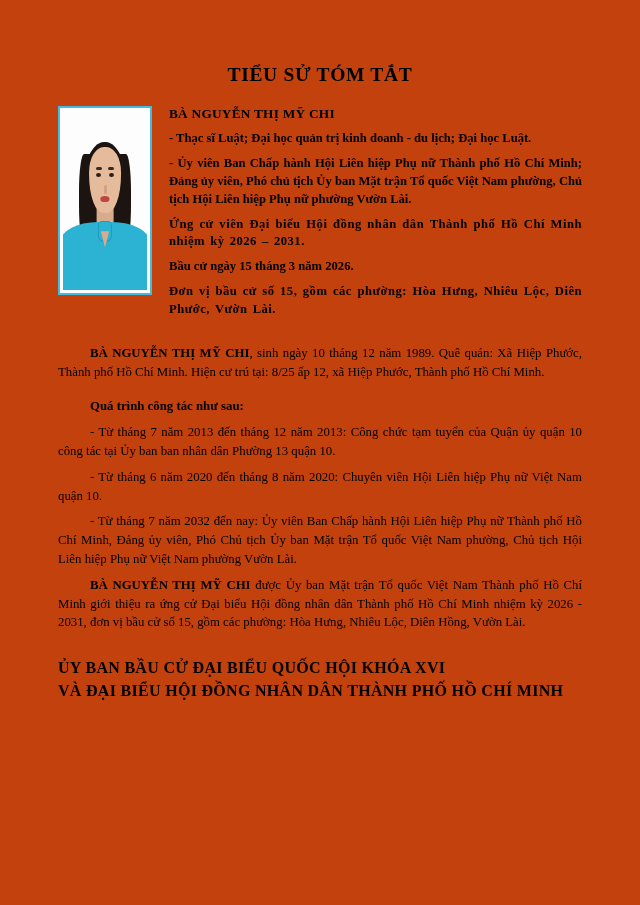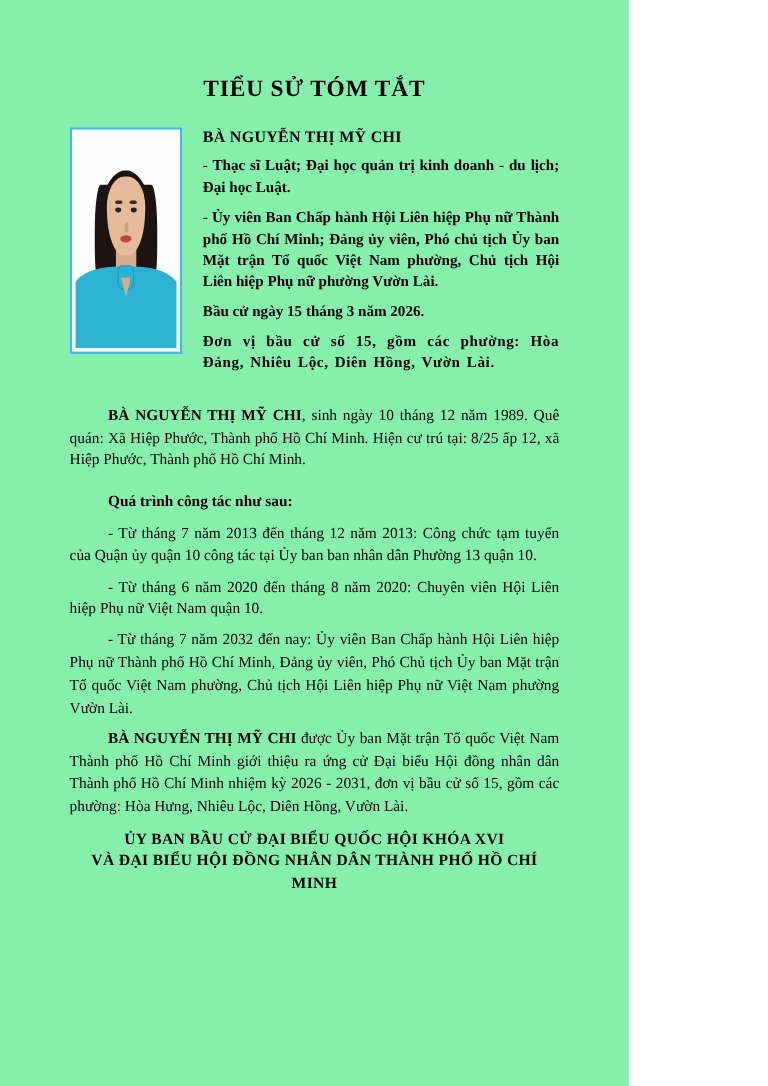--- a/index.html
+++ b/index.html
@@ -12,23 +12,23 @@
     width: 640px;
     height: 905px;
     overflow: hidden;
     font-family: "Liberation Serif", "DejaVu Serif", serif;
     color: #000000;
     -webkit-font-smoothing: antialiased;
   }
 
   .page {
     position: relative;
-    width: 524px;
+    width: 640px;
     height: 905px;
-    background: #86efac;
+    background: #c2410c;
     box-sizing: border-box;
     padding: 0 58px;
   }
 
   
   .doc-title {
     text-align: center;
     font-size: 19.5px;
     font-weight: bold;
     letter-spacing: 0.7px;
@@ -214,23 +214,23 @@
   .subhead {
     font-size: 12.8px;
     font-weight: bold;
     margin: 16px 0 7px 0;
     text-indent: 32px;
     line-height: 1.47;
   }
 
   
   .footer {
-    margin-top: 8px;
-    text-align: center;
-    font-size: 13px;
+    margin-top: 24px;
+    text-align: left;
+    font-size: 16px;
     font-weight: bold;
     line-height: 1.45;
     letter-spacing: 0.3px;
   }
   .footer div { margin: 0; }
 </style>
 </head>
 <body>
 
 <div class="page">
@@ -258,24 +258,25 @@
       </div>
     </div>
 
     <div class="header-text">
       <div class="cand-name">BÀ NGUYỄN THỊ MỸ CHI</div>
 
       <p class="hdr-p">- Thạc sĩ Luật; Đại học quản trị kinh doanh - du lịch; Đại học Luật.</p>
 
       <p class="hdr-p">- Ủy viên Ban Chấp hành Hội Liên hiệp Phụ nữ Thành phố Hồ Chí Minh; Đảng ủy viên, Phó chủ tịch Ủy ban Mặt trận Tổ quốc Việt Nam phường, Chủ tịch Hội Liên hiệp Phụ nữ phường Vườn Lài.</p>
 
+      <p class="hdr-p spaced">Ứng cử viên Đại biểu Hội đồng nhân dân Thành phố Hồ Chí Minh nhiệm kỳ 2026 – 2031.</p>
 
       <p class="hdr-p">Bầu cử ngày 15 tháng 3 năm 2026.</p>
 
-      <p class="hdr-p spaced">Đơn vị bầu cử số 15, gồm các phường: Hòa Đảng, Nhiêu Lộc, Diên Hồng, Vườn Lài.</p>
+      <p class="hdr-p spaced">Đơn vị bầu cử số 15, gồm các phường: Hòa Hưng, Nhiêu Lộc, Diên Phước, Vườn Lài.</p>
     </div>
   </div>
 
   <div class="body-block">
 
     <p class="body-p"><b>BÀ NGUYỄN THỊ MỸ CHI</b><span>, sinh ngày 10 tháng 12 năm 1989. Quê quán: Xã Hiệp Phước, Thành phố Hồ Chí Minh. Hiện cư trú tại: 8/25 ấp 12, xã Hiệp Phước, Thành phố Hồ Chí Minh.</span></p>
 
     <p class="subhead">Quá trình công tác như sau:</p>
 
     <p class="body-p">- Từ tháng 7 năm 2013 đến tháng 12 năm 2013: Công chức tạm tuyển của Quận ủy quận 10 công tác tại Ủy ban ban nhân dân Phường 13 quận 10.</p>

